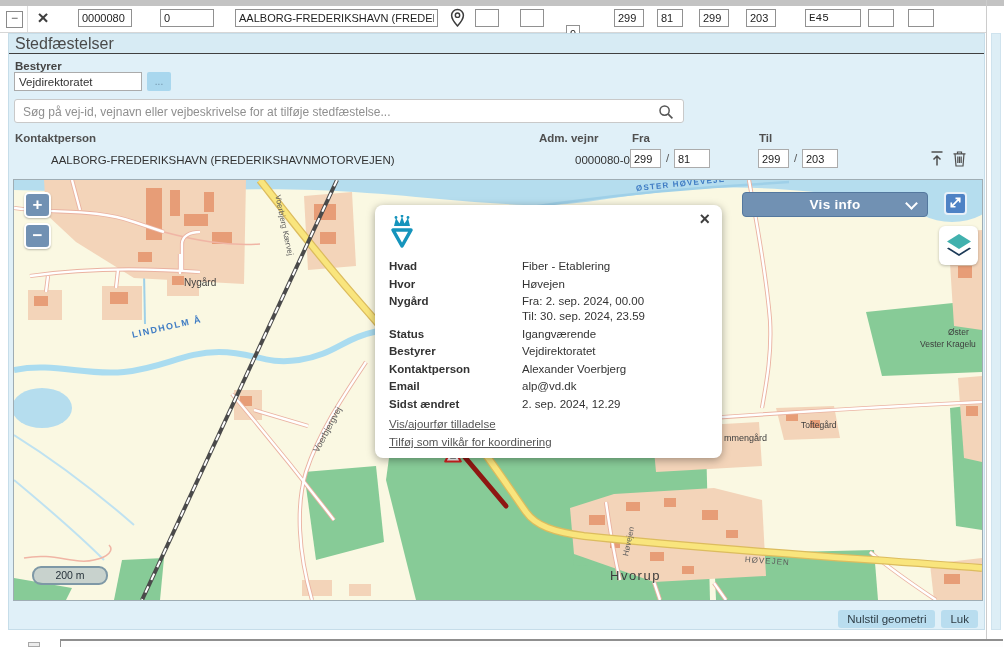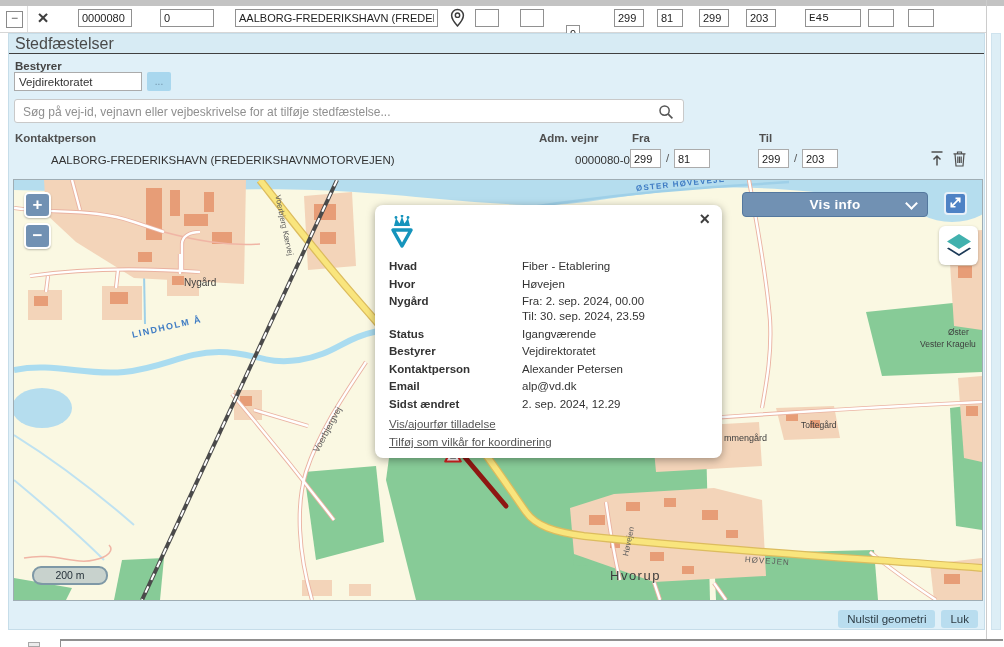--- a/index.html
+++ b/index.html
@@ -334,21 +334,21 @@
           <div class="prow">
               <div class="plabel">Status</div>
               <div class="pvalue">Igangværende</div>
             </div>
           <div class="prow">
               <div class="plabel">Bestyrer</div>
               <div class="pvalue">Vejdirektoratet</div>
             </div>
           <div class="prow">
               <div class="plabel">Kontaktperson</div>
-              <div class="pvalue">Alexander Petersen</div>
+              <div class="pvalue">Alexander Voerbjerg</div>
             </div>
           <div class="prow">
               <div class="plabel">Email</div>
               <div class="pvalue">alp@vd.dk</div>
             </div>
           <div class="prow">
               <div class="plabel">Sidst ændret</div>
               <div class="pvalue">2. sep. 2024, 12.29</div>
             </div>
         </div>

